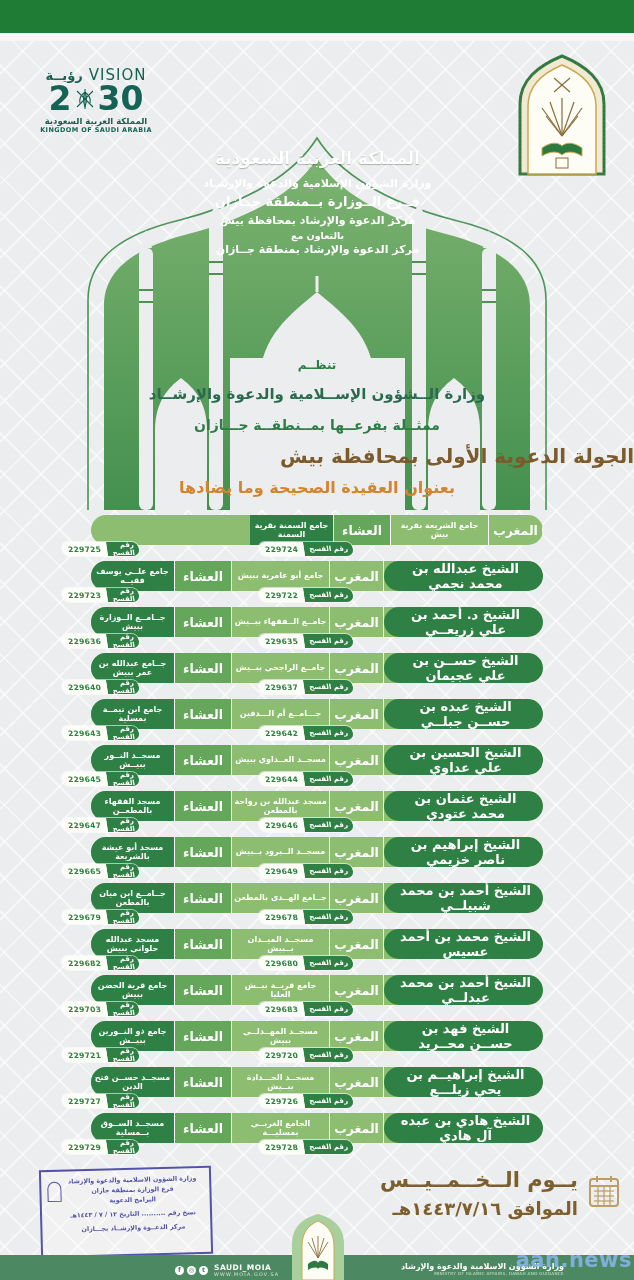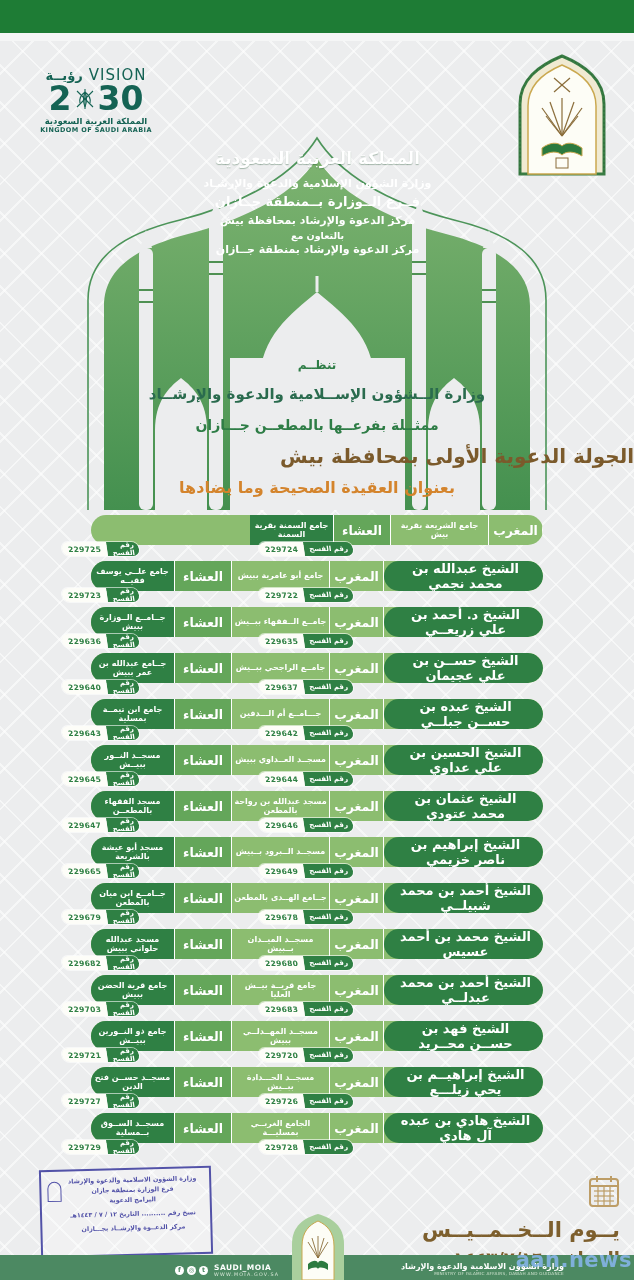--- a/index.html
+++ b/index.html
@@ -67,21 +67,21 @@
 
   
   .stamp{position:absolute;top:1168px;left:40px;width:172px;height:88px;border:2px solid var(--stamp-blue);
     transform:rotate(-1.5deg);color:var(--stamp-blue);text-align:center;padding:5px 6px 3px 20px;background:rgba(255,255,255,.25);}
   .stamp .s{font-size:6.3px;font-weight:bold;line-height:1.55;}
   .stamp .s4{margin-top:5px;}
   .stamp .s3{margin-top:4px;}
   .stamp-arch{position:absolute;left:6px;top:10px;width:14px;height:20px;border:1.5px solid var(--stamp-blue);border-radius:7px 7px 0 0;}
 
   
-  .dateblock{position:absolute;top:1168px;right:14px;display:flex;flex-direction:column;gap:10px;align-items:flex-start;color:#7d5f2d;}
+  .dateblock{position:absolute;top:1168px;right:14px;display:flex;flex-direction:row;gap:10px;align-items:flex-start;color:#7d5f2d;}
   .cal{width:32px;height:34px;margin-top:6px;}
   .d1{font-size:21px;font-weight:bold;letter-spacing:1px;}
   .d2{font-size:18px;font-weight:bold;margin-top:6px;}
 
   
   .footerbar{position:absolute;bottom:0;left:0;width:634px;height:25px;background:var(--footer-green);}
   .f-left{position:absolute;bottom:3px;left:175px;display:flex;flex-direction:row-reverse;gap:6px;align-items:center;color:#fff;}
   .socials{display:flex;gap:3px;}
   .soc{width:9px;height:9px;border-radius:50%;background:#fff;color:var(--footer-green);font-size:6.5px;font-weight:bold;display:flex;align-items:center;justify-content:center;line-height:1;}
   .f-handle{font-size:7.5px;font-weight:bold;letter-spacing:.5px;text-align:left;direction:ltr;}
@@ -182,21 +182,21 @@
     <div class="org0">وزارة الشؤون الإسلامية والدعوة والإرشـاد</div>
     <div class="org1">فــرع الــوزارة بــمنطقة جــازان</div>
     <div class="org2">مركز الدعوة والإرشاد بمحافظة بيش</div>
     <div class="org3">بالتعاون مع</div>
     <div class="org4">مركز الدعوة والإرشاد بمنطقة جــازان</div>
   </div>
 
   <div class="titleblock">
     <div class="t-org">تنظــم</div>
     <div class="t-min">وزارة الــشؤون الإســلامية والدعوة والإرشــاد</div>
-    <div class="t-rep">ممثــلة بفرعــها بالمطعــن جـــازان</div>
+    <div class="t-rep">ممثــلة بفرعــها بمــنطقــة جـــازان</div>
     <div class="t-tour">الجولة الدعوية الأولى بمحافظة بيش</div>
     <div class="t-topic">بعنوان العقيدة الصحيحة وما يضادها</div>
   </div>
 
   <div class="rows" id="rows">
     <div class="row">
       <div class="pill">
         <div class="seg m-label">المغرب</div>
         <div class="seg m-mosque">جامع الشريعة بقرية بيش</div>
         <div class="seg i-label">العشاء</div>

